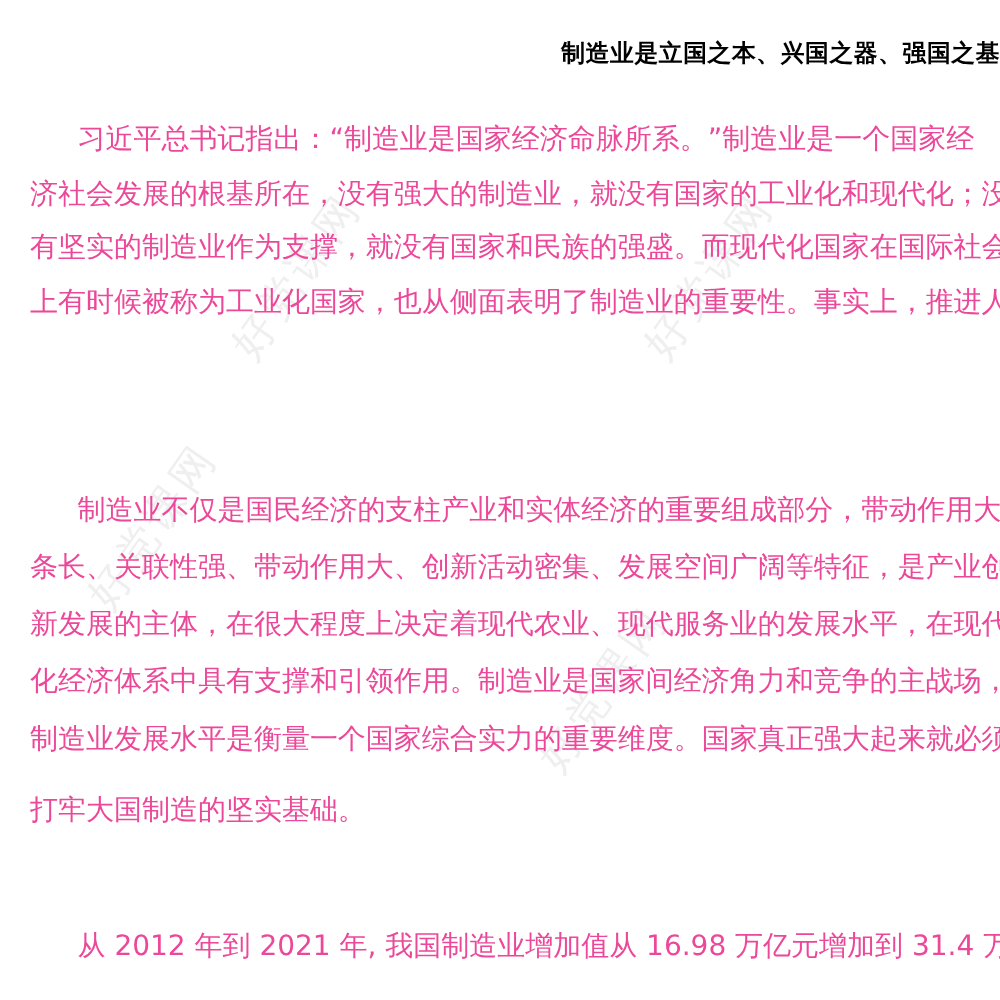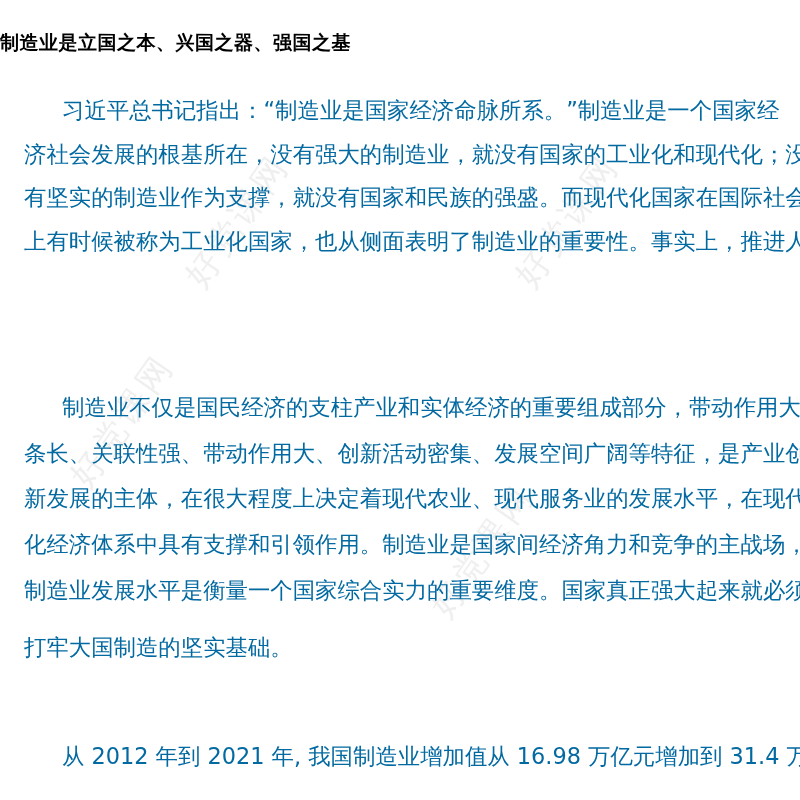--- a/index.html
+++ b/index.html
@@ -20,33 +20,33 @@
       left: 0;
       top: 0;
       width: 800px;
       height: 800px;
     }
     .title {
       position: absolute;
       left: 0;
       top: 30px;
       width: 800px;
-      text-align: left;
+      text-align: right;
       font-size: 19px;
       font-weight: bold;
       letter-spacing: 0.5px;
       color: #000;
     }
     .line {
       position: absolute;
       left: 24px;
       font-size: 22.4px;
       white-space: nowrap;
       letter-spacing: 0px;
-      color: #0369a1;
+      color: #ec4899;
     }
     .line.indent { left: 62px; }
     .watermark {
       position: absolute;
       font-size: 34px;
       color: rgba(180, 180, 180, 0.22);
       transform: rotate(-55deg);
       transform-origin: left top;
       white-space: nowrap;
       pointer-events: none;

